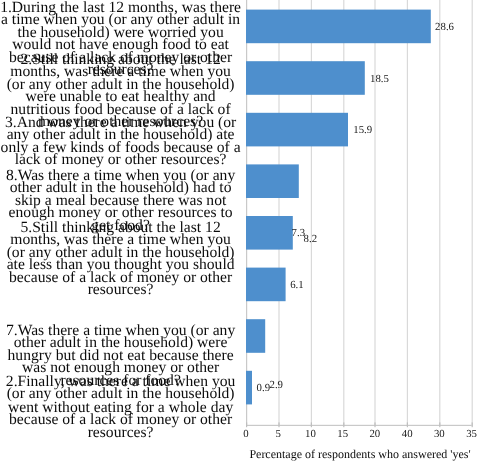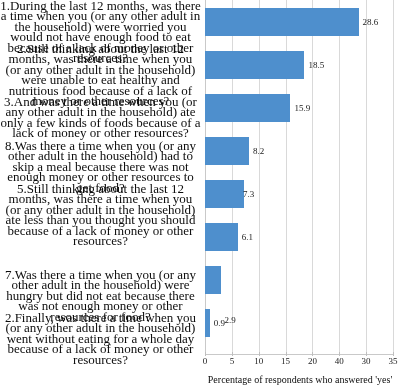--- a/index.html
+++ b/index.html
@@ -158,21 +158,21 @@
       <div class="bar-value" style="left:103.4px;">18.5</div>
     </div>
 
     <div class="bar-row" style="top:94px;">
       <div class="bar" style="width:85.4px;"></div>
       <div class="bar-value" style="left:89.4px;">15.9</div>
     </div>
 
     <div class="bar-row" style="top:137px;">
       <div class="bar" style="width:44.0px;"></div>
-      <div class="bar-value" style="left:48.0px;">8.2</div>
+      <div class="bar-value" style="left:48.0px;margin-top:48px;">8.2</div>
     </div>
 
     <div class="bar-row" style="top:180px;">
       <div class="bar" style="width:39.2px;"></div>
       <div class="bar-value" style="left:38px;">7.3</div>
     </div>
 
     <div class="bar-row" style="top:223px;">
       <div class="bar" style="width:32.8px;"></div>
       <div class="bar-value" style="left:36.8px;">6.1</div>

